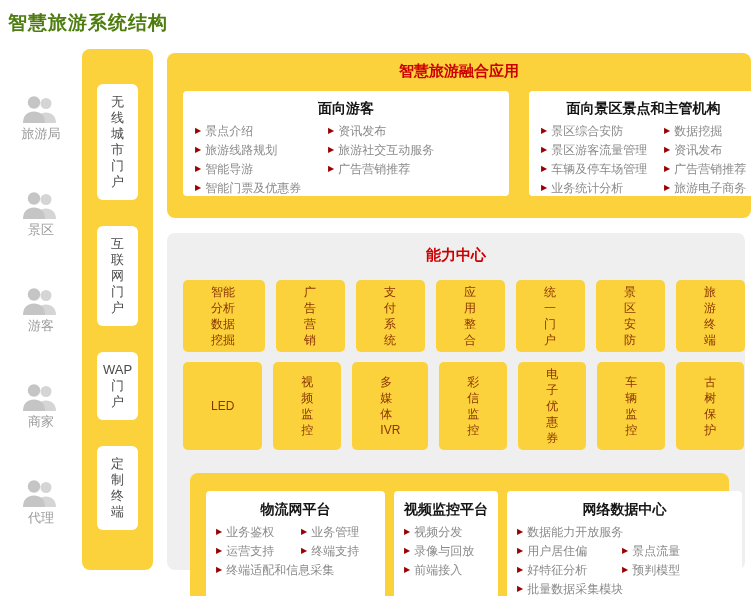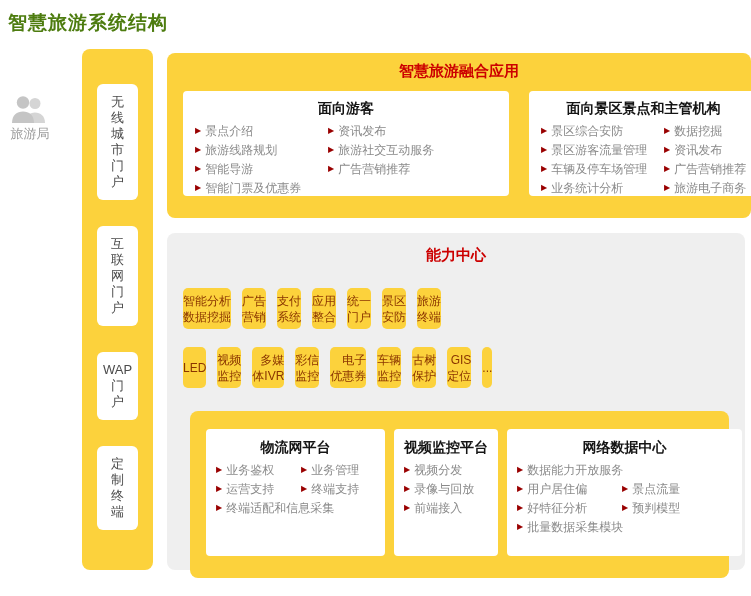--- a/index.html
+++ b/index.html
@@ -2,21 +2,21 @@
 <html style="--accent-yellow: #FCD23C; --panel-gray: #EFEFEF; --heading-red: #CC0000; --bullet-red: #990000; --chip-text: #8A3500; --item-gray: #8A8A8A;"><head>
 <meta charset="utf-8">
 <style>
   html,body{margin:0;padding:0;background:#fff;}
   body{font-family:"Liberation Sans","DejaVu Sans",sans-serif;}
   .canvas{position:relative;width:751px;height:596px;background:#fff;overflow:hidden;}
 
   .page-title{position:absolute;left:8px;top:10px;font-size:19px;font-weight:bold;color:#4d7c0f;letter-spacing:1px;}
 
   
-  .personas{position:absolute;left:10px;top:96px;width:62px;display:flex;flex-direction:row;gap:49px;}
+  .personas{position:absolute;left:10px;top:96px;width:62px;display:flex;flex-direction:column;gap:49px;}
   .persona{display:flex;flex-direction:column;align-items:center;}
   .p-icon{display:block;height:27px;}
   .p-label{margin-top:2px;font-size:13px;color:#9a9a9a;white-space:nowrap;}
 
   
   .portal-bar{position:absolute;left:82px;top:49px;width:71px;height:521px;background:var(--accent-yellow);
     border-radius:8px;display:flex;flex-direction:column;align-items:center;padding-top:35px;gap:26px;box-sizing:border-box;}
   .portal-box{width:41px;background:#fff;border-radius:6px;padding:10px 0;}
   .portal-text{font-size:13px;line-height:16px;color:#4b4b4b;text-align:center;white-space:pre-line;}
 
@@ -35,22 +35,22 @@
   .li{white-space:nowrap;line-height:19px;}
   .bullet{color:var(--bullet-red);font-size:8px;margin-right:4px;display:inline-block;transform:translateY(-2px);}
 
   
   .cap-panel{position:absolute;left:167px;top:233px;width:578px;height:337px;background:var(--panel-gray);
     border-radius:8px;box-sizing:border-box;}
   .cap-title{padding-top:13px;text-align:center;font-size:15px;font-weight:bold;color:var(--heading-red);}
   .chip-row{display:flex;gap:11px;margin:15px 0 0 16px;align-items:stretch;}
   .chip-row.row2{margin-top:10px;}
   .chip{background:var(--accent-yellow);border-radius:5px;color:var(--chip-text);font-size:12px;line-height:16px;
-    padding:4px 0;display:flex;align-items:center;justify-content:center;text-align:right;
-    white-space:pre-line;min-height:41px;box-sizing:border-box;margin-top:8px;}
+    padding:4px 28px;display:flex;align-items:center;justify-content:center;text-align:left;
+    white-space:pre-line;min-height:41px;box-sizing:border-box;}
 
   
   .plat-box{margin:23px 16px 0 23px;height:167px;background:var(--accent-yellow);border-radius:8px;
     display:flex;gap:9px;padding:18px 14px 22px 16px;box-sizing:border-box;}
   .plat-box .group-box{padding:10px 10px;}
   .plat-box .group-0{width:179px;flex:none;}
   .plat-box .group-0 .g-list{grid-template-columns:85px 1fr;}
   .plat-box .group-1{width:104px;flex:none;}
   .plat-box .group-1 .g-list{grid-template-columns:1fr;}
   .plat-box .group-2{width:235px;flex:none;}

